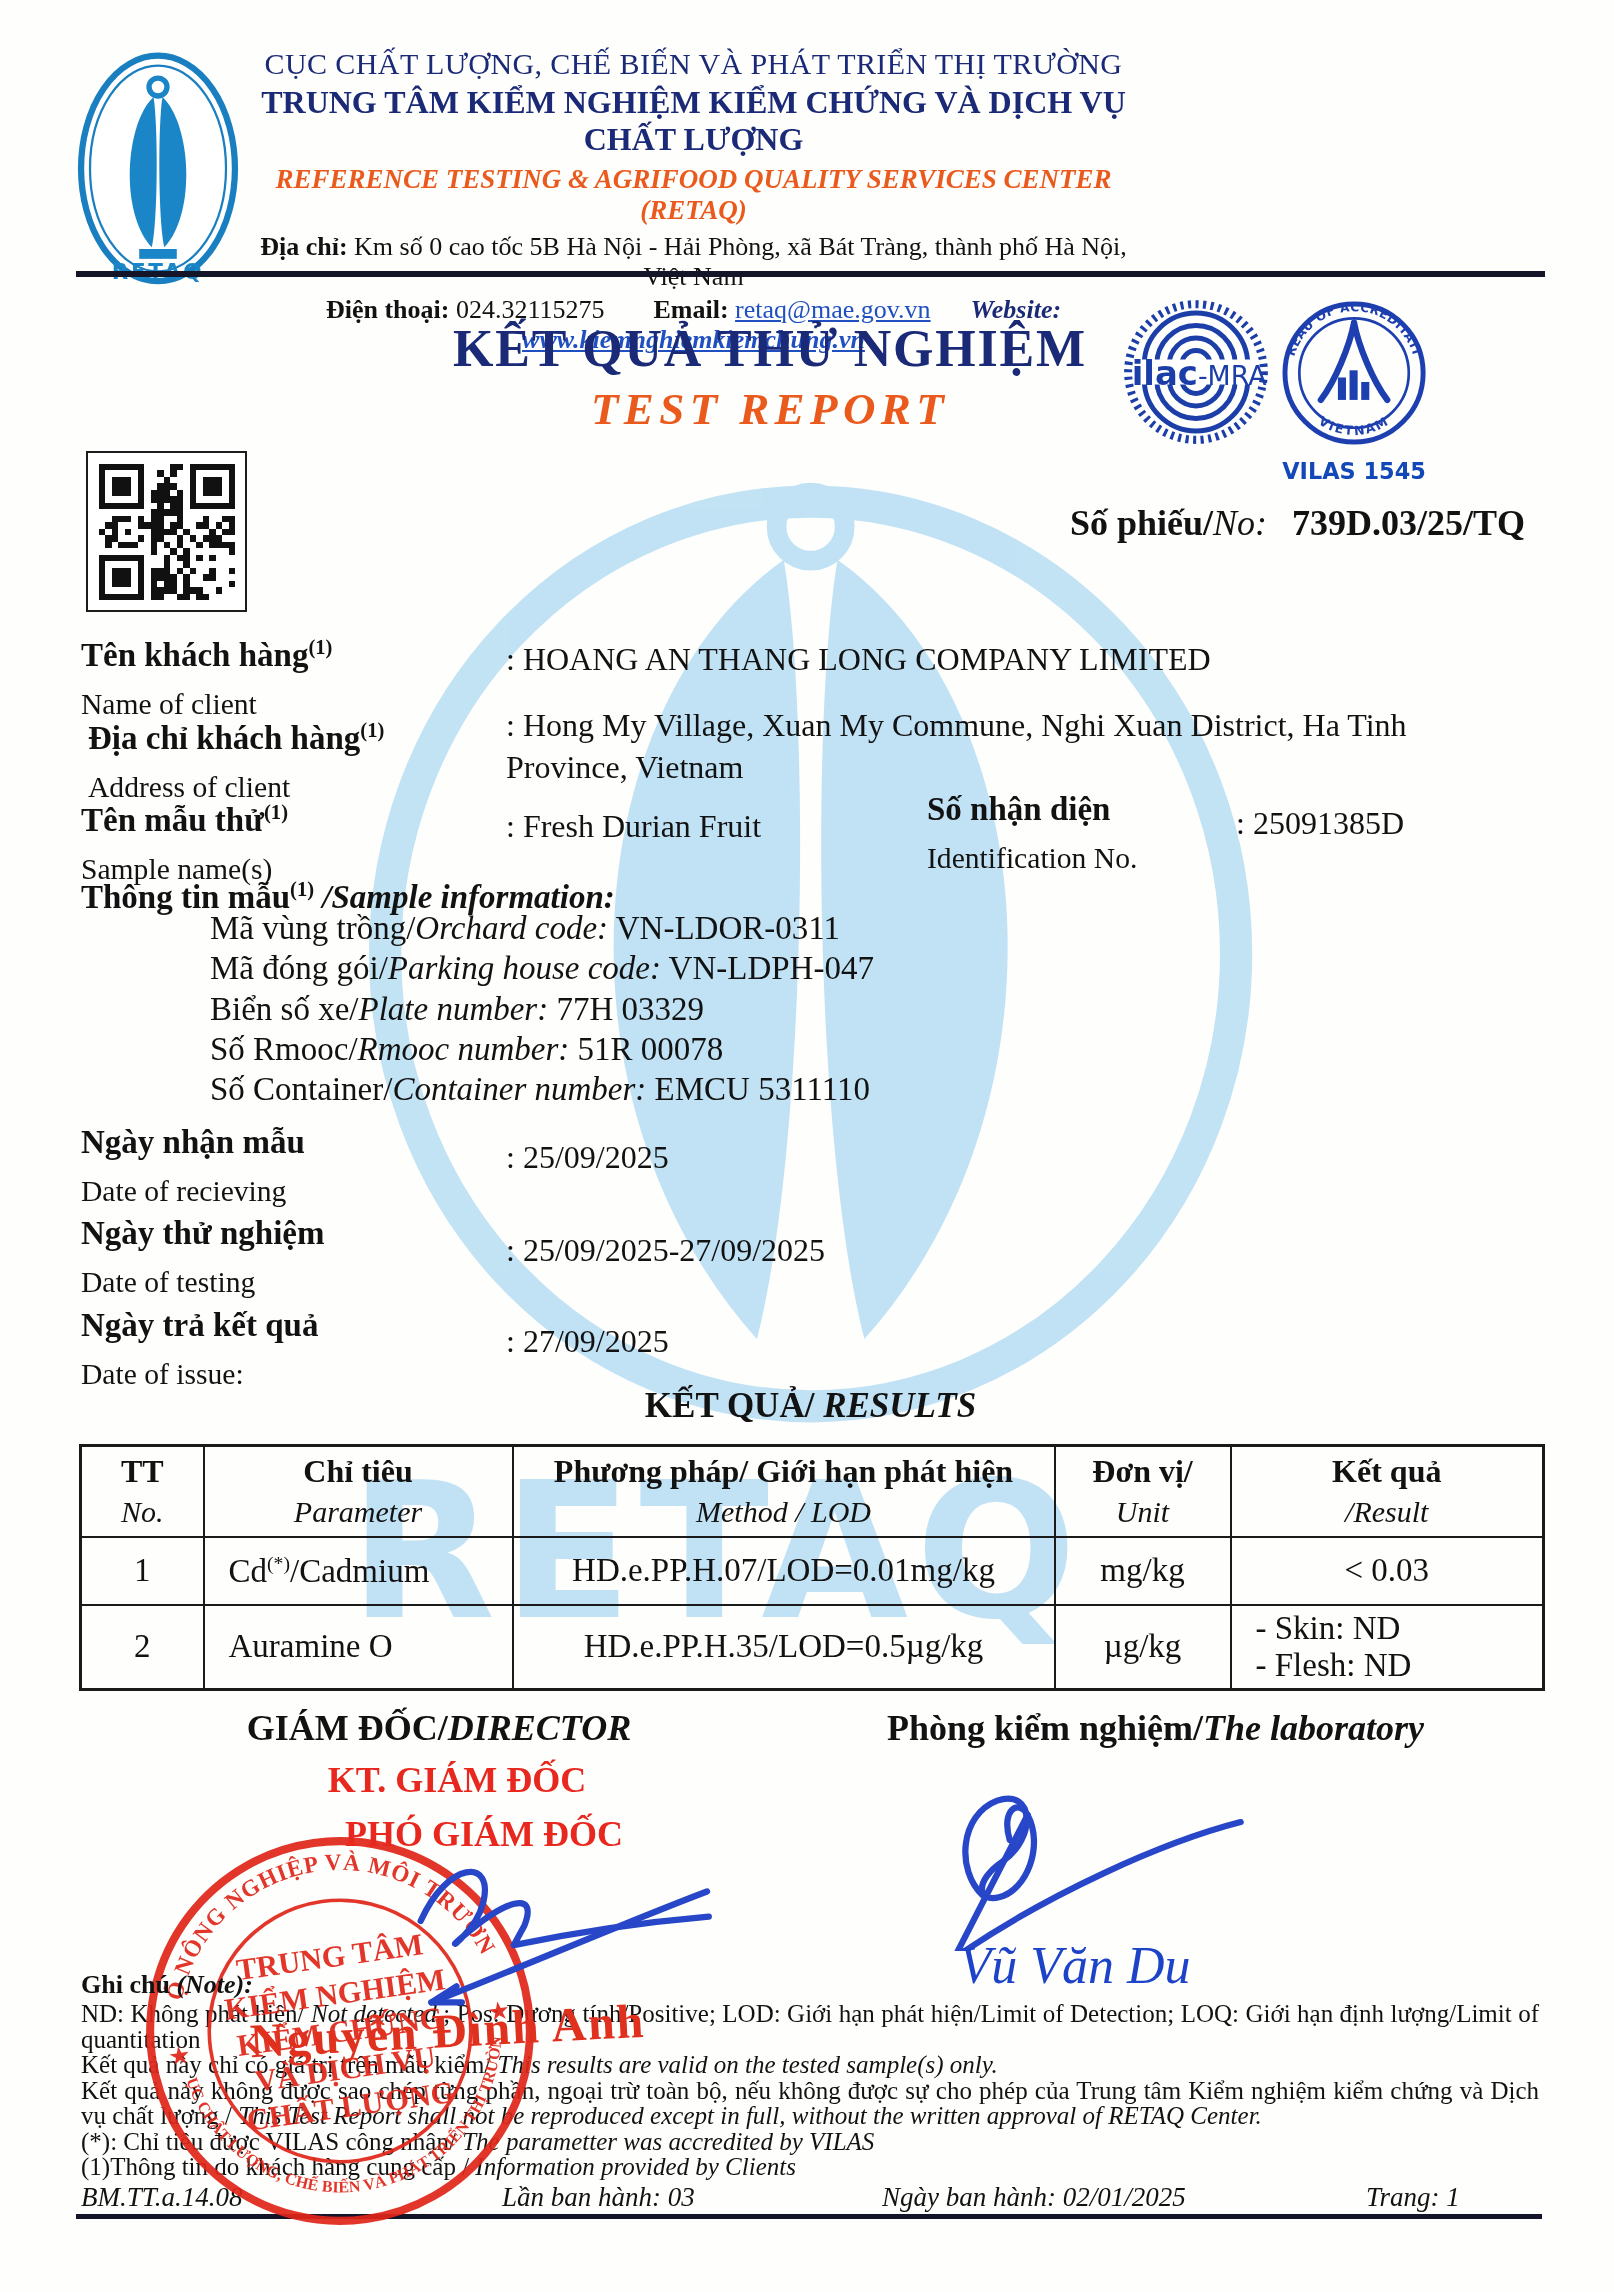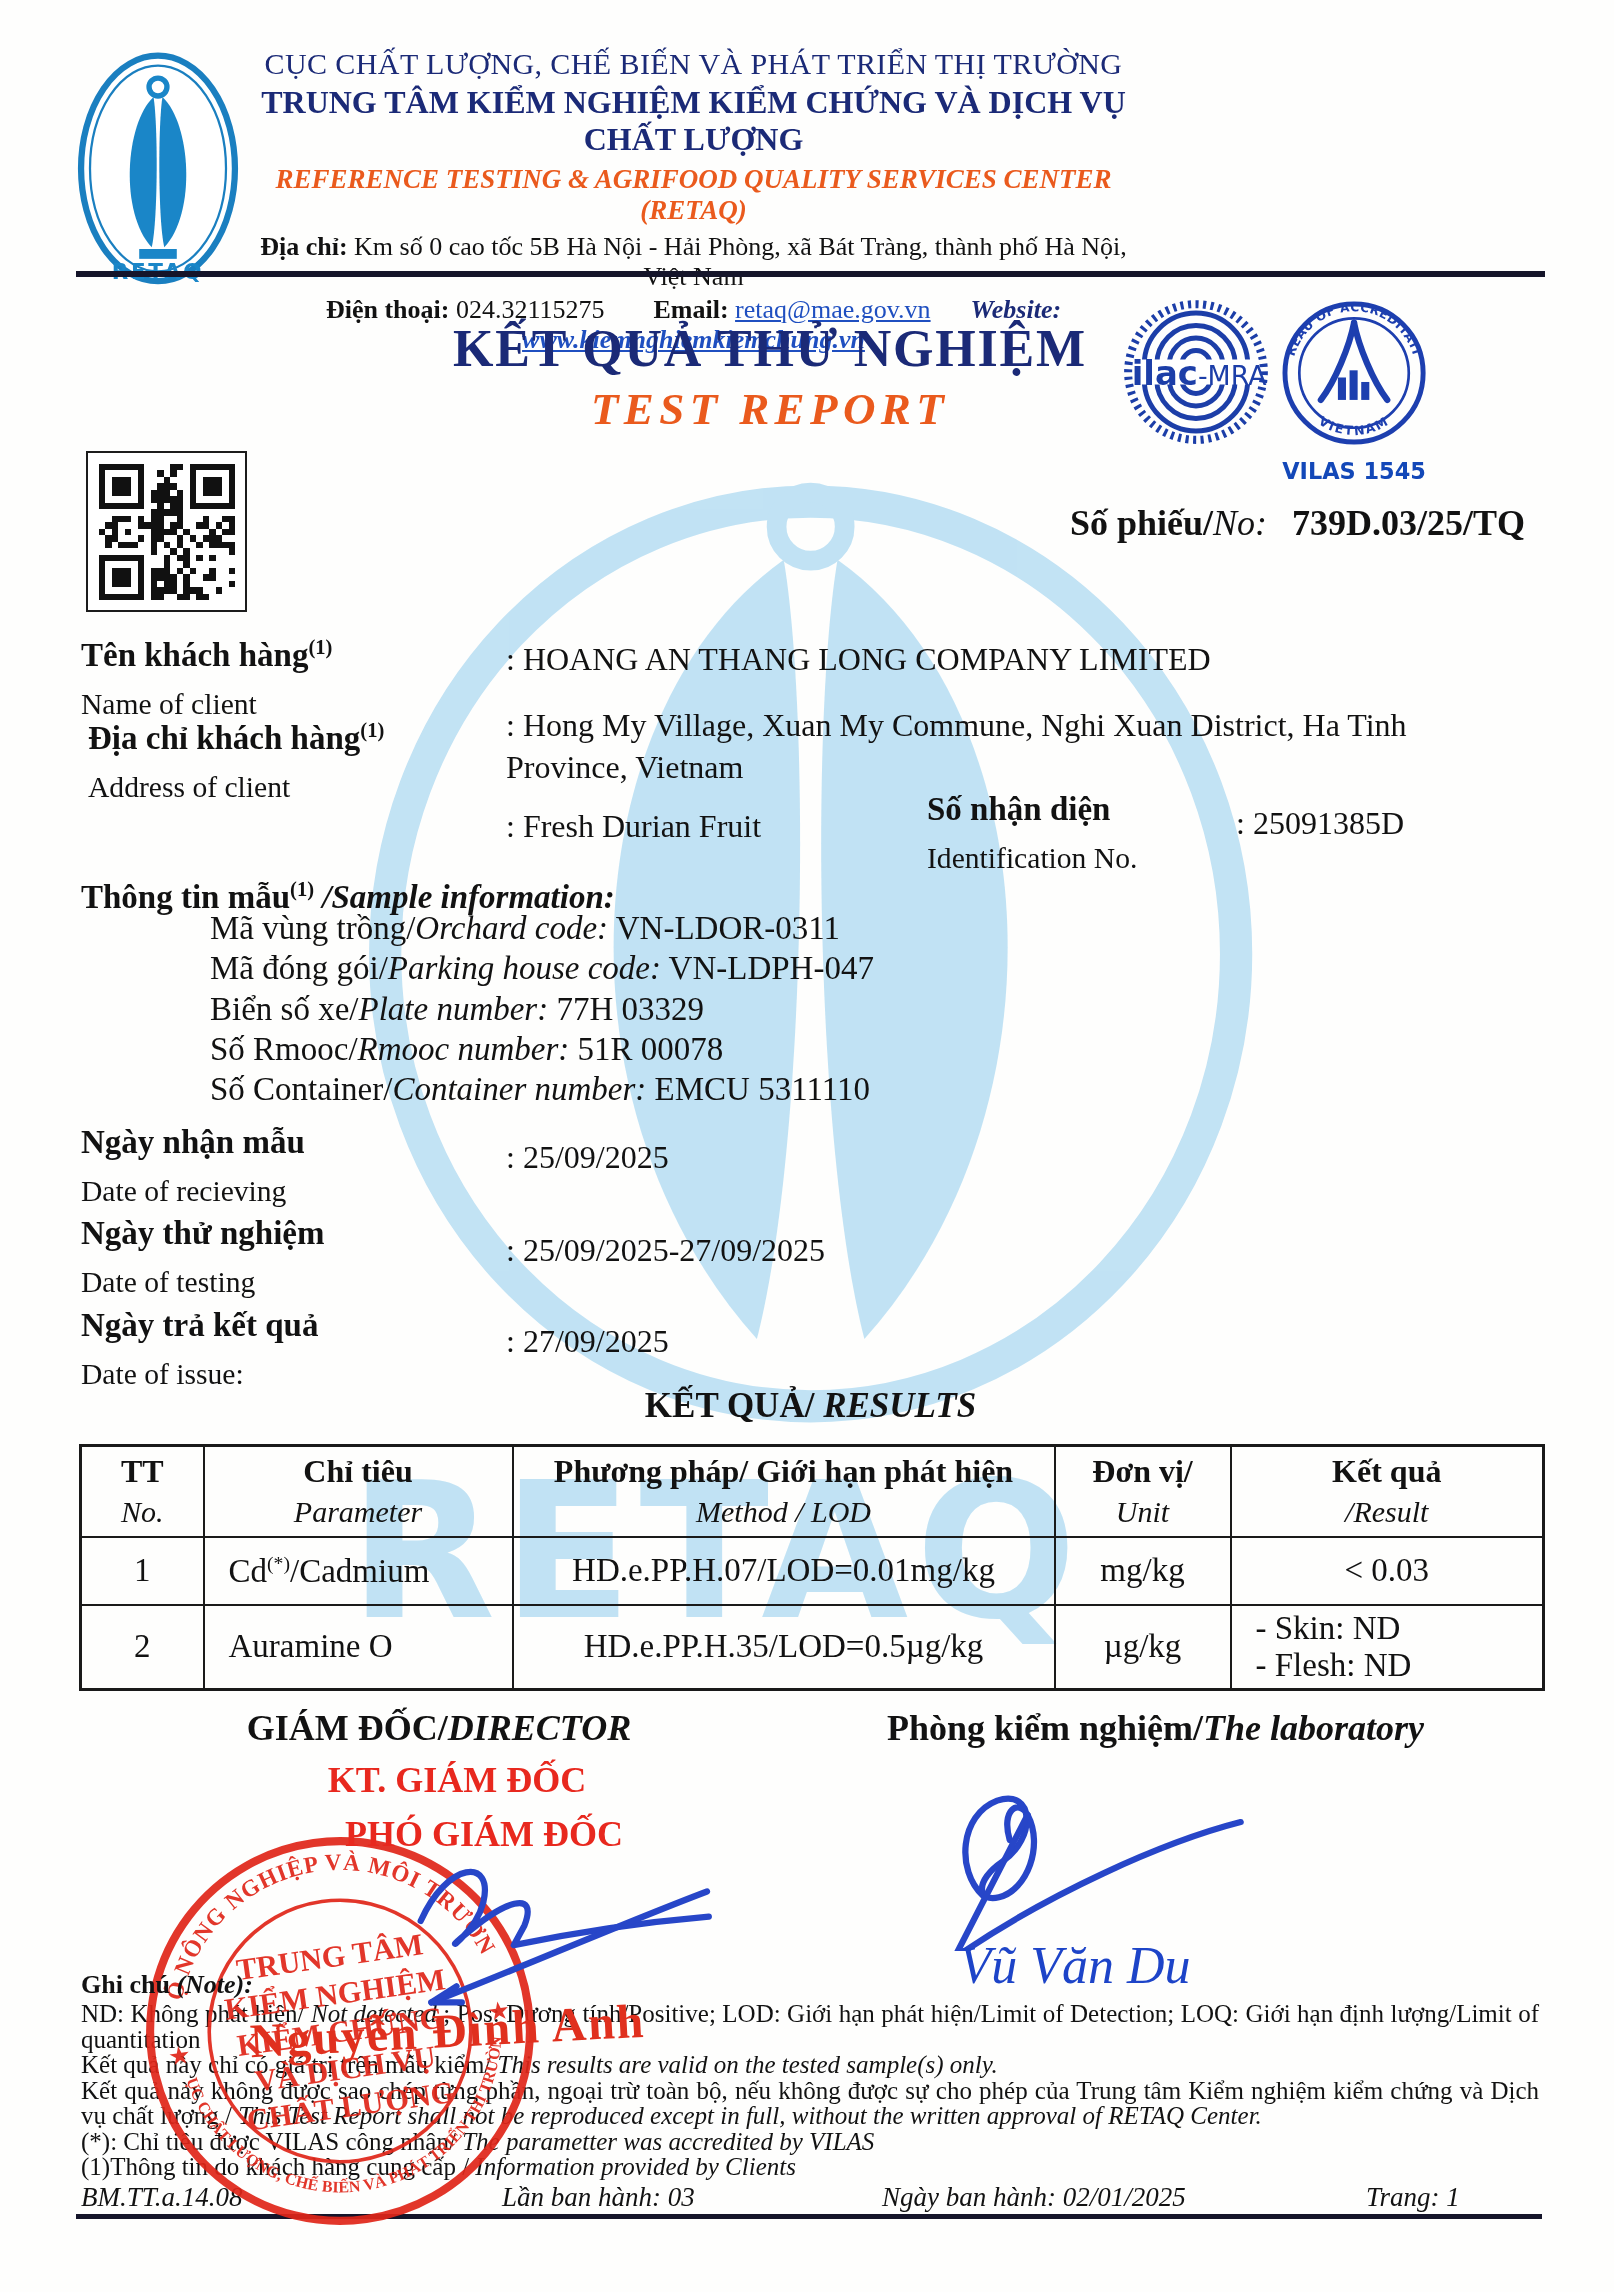--- a/index.html
+++ b/index.html
@@ -157,20 +157,24 @@
     <div class="le">Name of client</div>
   </div>
   <div class="abs val" style="left:506px;top:638px;width:1030px">: HOANG AN THANG LONG COMPANY LIMITED</div>
 
   <div class="abs frow" style="left:88px;top:704px">
     <div class="lv"><span>Địa chỉ khách hàng</span><sup>(1)</sup></div>
     <div class="le">Address of client</div>
   </div>
   <div class="abs val" style="left:506px;top:704px;width:1030px">: Hong My Village, Xuan My Commune, Nghi Xuan District, Ha Tinh Province, Vietnam</div>
 
+  <div class="abs frow" style="left:81px;top:786px">
+    <div class="lv"><span>Tên mẫu thử</span><sup>(1)</sup></div>
+    <div class="le">Sample name(s)</div>
+  </div>
   <div class="abs val" style="left:506px;top:805px;width:403px">: Fresh Durian Fruit</div>
   <div class="abs frow" style="left:927px;top:783px">
     <div class="lv">Số nhận diện</div>
     <div class="le">Identification No.</div>
   </div>
   <div class="abs val" style="left:1236px;top:802px;width:296px">: 25091385D</div>
 
   <div class="abs frow" style="left:81px;top:863px">
     <span class="lv"><span>Thông tin mẫu</span><sup>(1)</sup><span class="it"> /Sample information:</span></span>
   </div>

